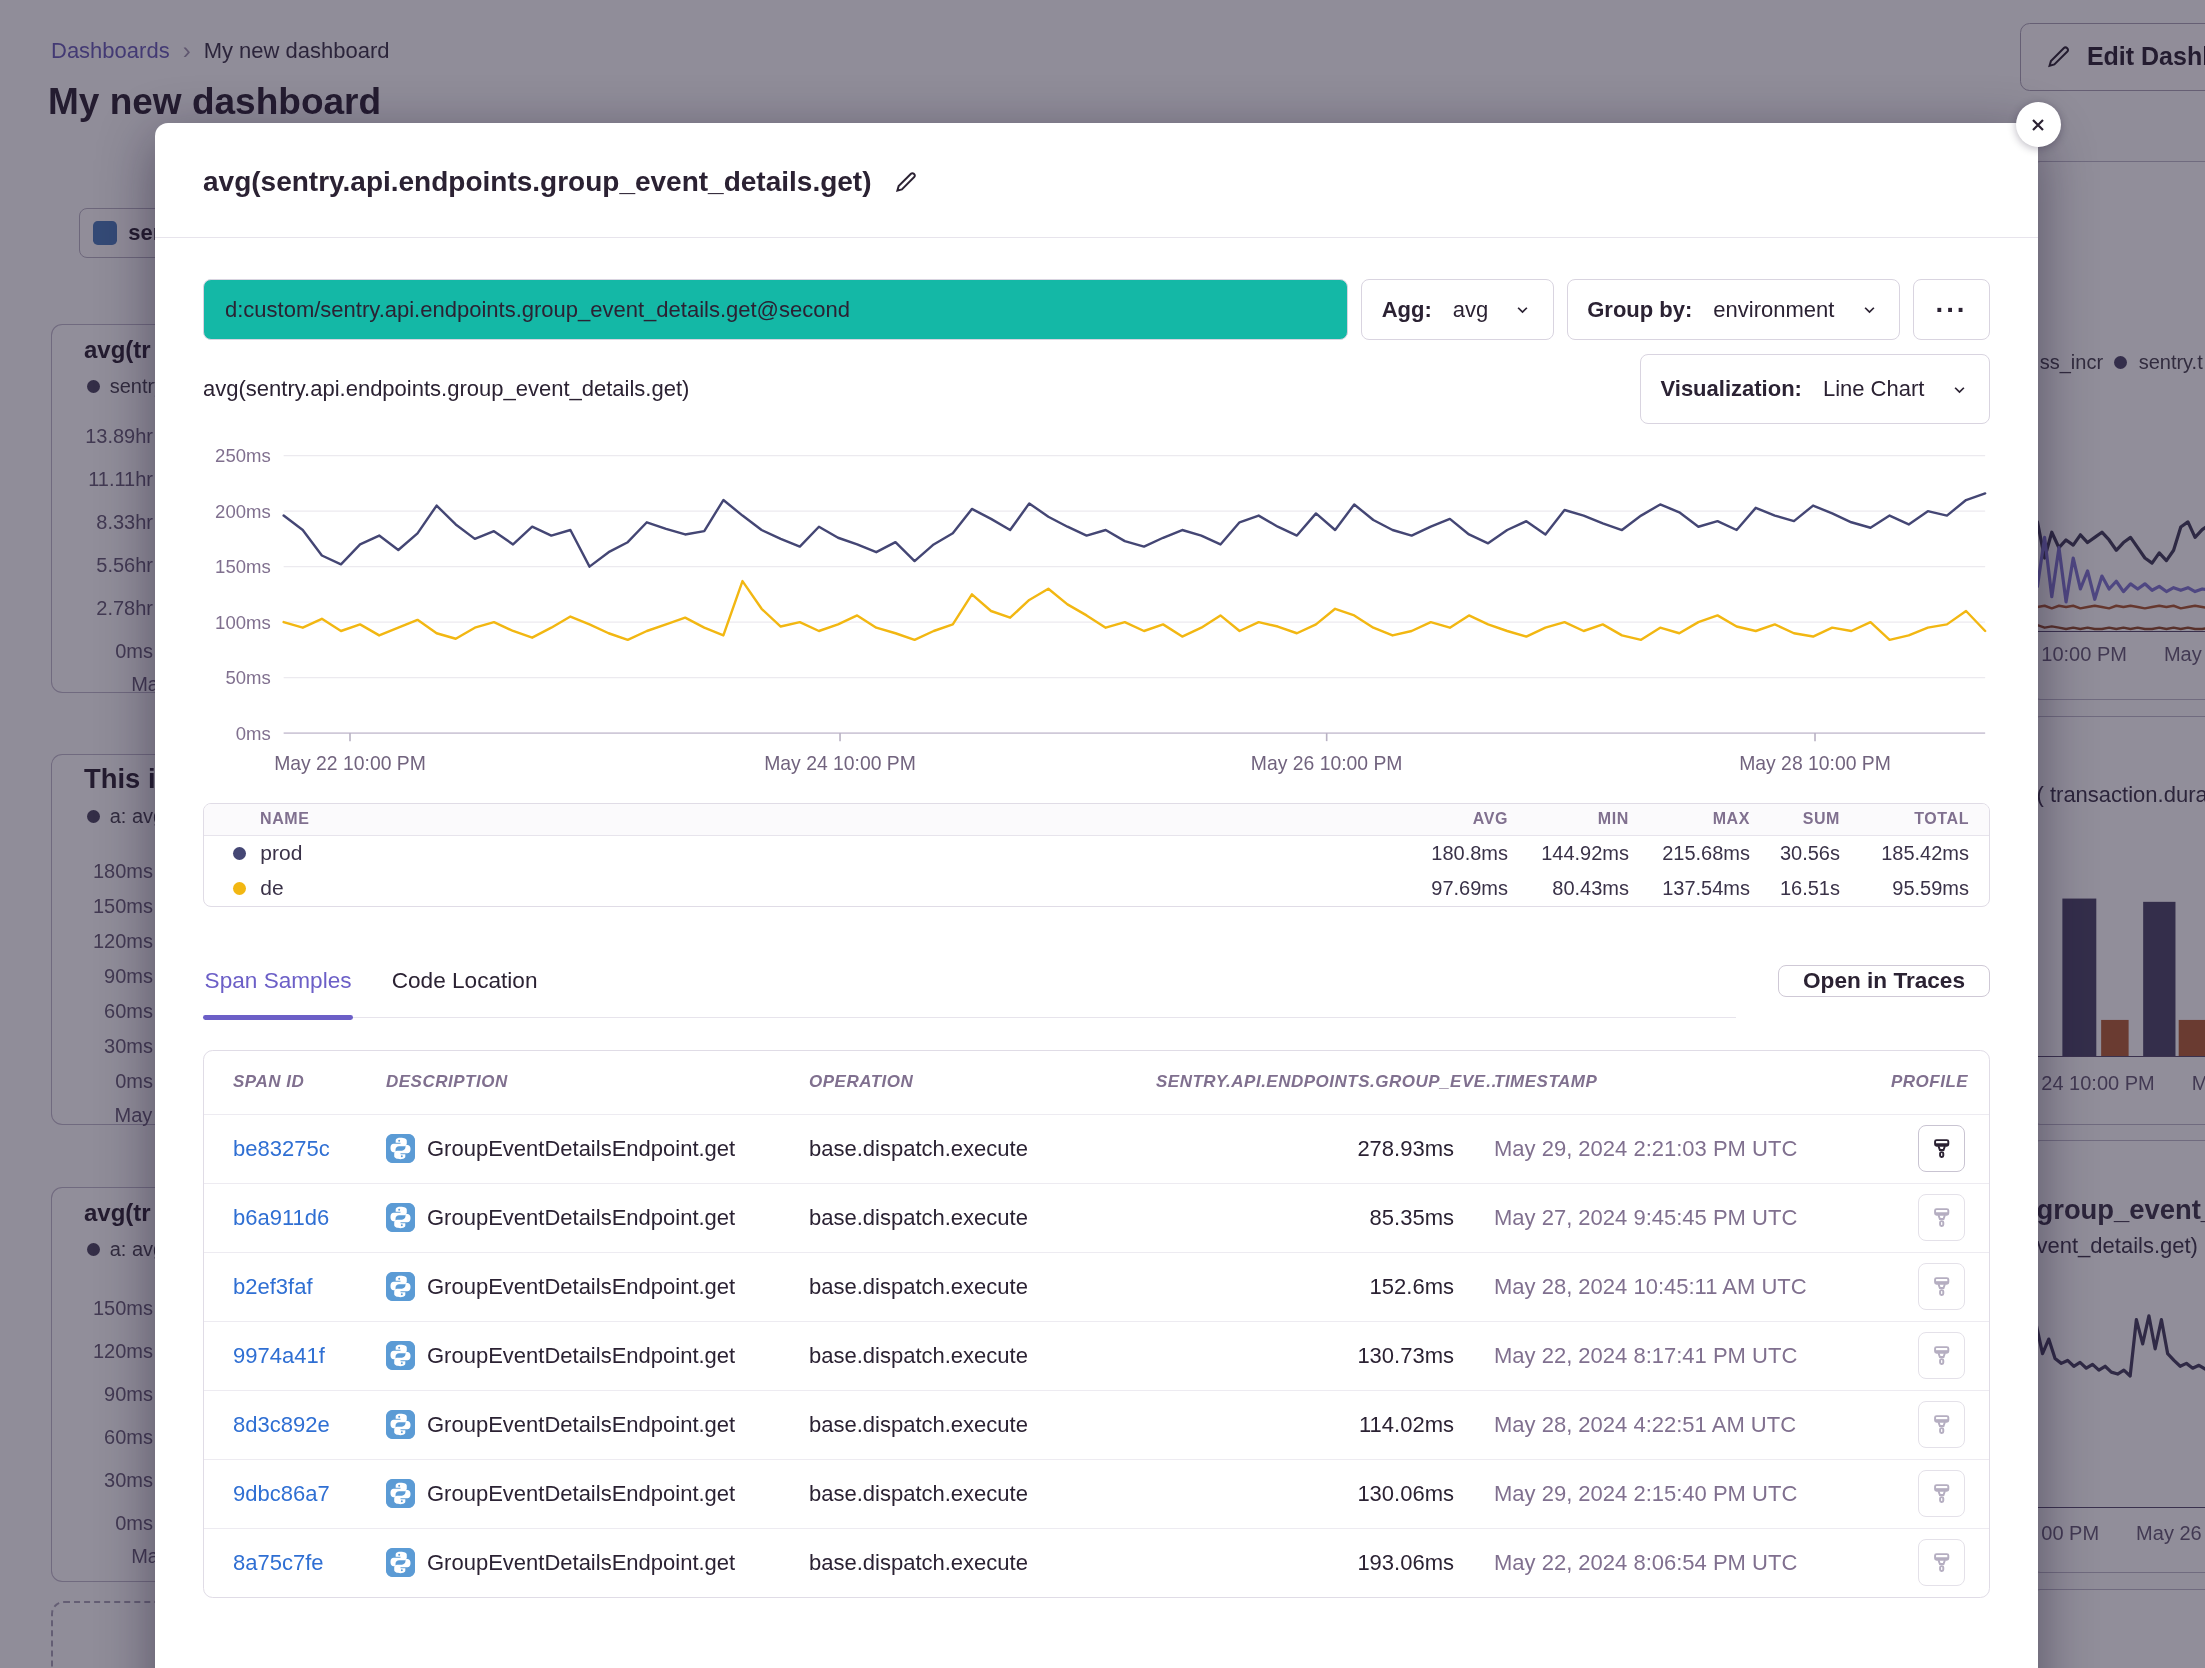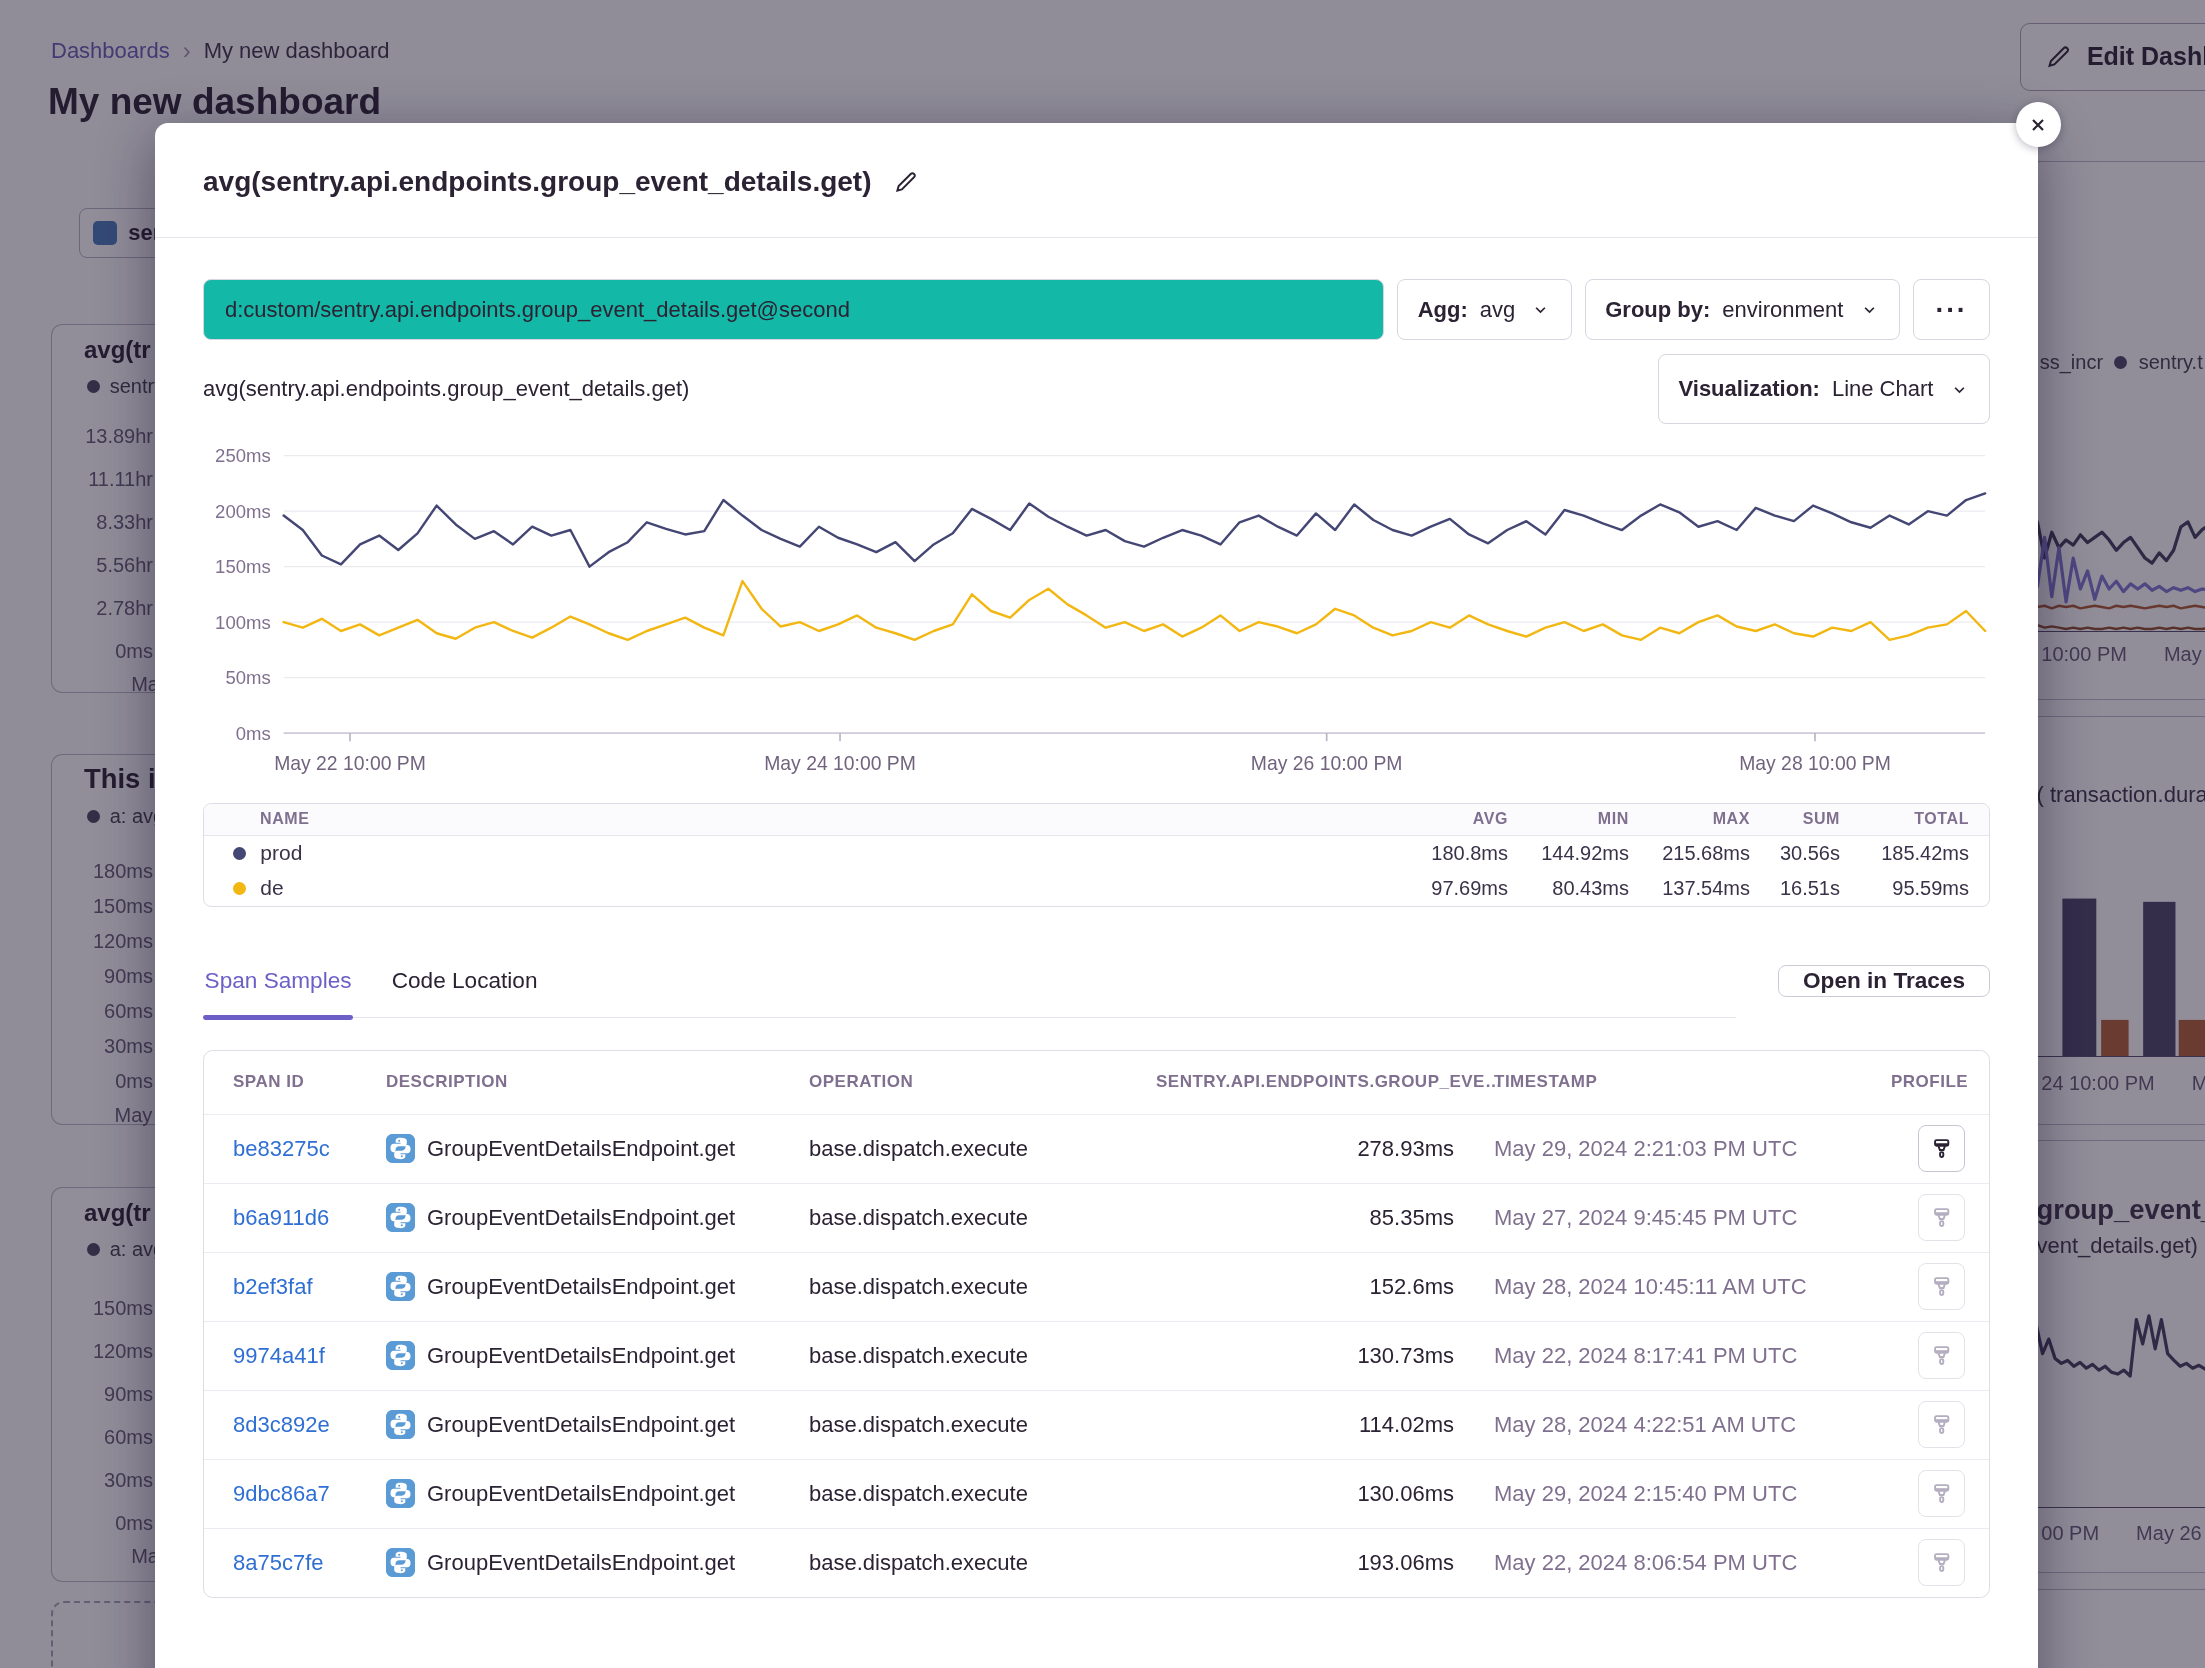--- a/index.html
+++ b/index.html
@@ -48,21 +48,21 @@
     box-shadow:0 1.6px 8px rgba(20,10,40,.3); cursor:pointer; display:flex; align-items:center; justify-content:center; }
   .close-btn svg { width:24px; height:24px; stroke:#2b2233; stroke-width:2.2; fill:none; }
   .mtitle-row { margin-top:40px; display:flex; align-items:center; gap:21px; height:37px; }
   .mtitle-row h2 { font-size:28px; font-weight:bold; color:#2b2233; }
   .mtitle-row svg { width:26px; height:26px; stroke:#2b2233; fill:none; stroke-width:1.8; cursor:pointer; }
   .mdivider { margin:37px -48px 0 -48px; border-top:1.2px solid #e7e4ec; }
 
   .qrow { margin-top:41px; display:flex; gap:13px; height:61px; }
   .metric-input { flex:1; border:1.2px solid #d9d4e0; border-radius:8px; font-size:22px; color:#2b2233; padding:0 21px;
     font-family:"Liberation Sans","DejaVu Sans",sans-serif; background:#14b8a6; }
-  .sel { display:flex; align-items:center; gap:12px; border:1.2px solid #d9d4e0; border-radius:8px; background:#fff;
+  .sel { display:flex; align-items:center; gap:21px; border:1.2px solid #d9d4e0; border-radius:8px; background:#fff;
     font-size:22px; color:#2b2233; padding:0 19.4px; cursor:pointer; white-space:nowrap; }
   .sel b { font-weight:bold; }
   .sel svg { width:21px; height:21px; stroke:#2b2233; stroke-width:2; fill:none; margin-left:3.2px; }
   .filter { display:flex; align-items:center; gap:11.3px; width:380px; border:1.2px solid #d9d4e0; border-radius:8px; padding:0 16px; background:#fff; }
   .filter svg { width:22.6px; height:22.6px; stroke:#71637e; stroke-width:2; fill:none; flex:0 0 auto; }
   .filter input { border:none; outline:none; width:100%; font-size:21px; color:#2b2233; }
   .filter input::placeholder { color:#8d82a0; font-family:"DejaVu Sans Mono","Liberation Mono",monospace; }
   .more-btn { width:77px; border:1.2px solid #d9d4e0; border-radius:8px; background:#fff; font-size:27.4px; font-weight:900; color:#2b2233;
     letter-spacing:1.6px; cursor:pointer; }
 
@@ -88,21 +88,21 @@
   .tabsrow { margin-top:58px; display:flex; align-items:flex-start; gap:42px; }
   .tabs-strip { flex:1; display:flex; gap:37px; border-bottom:1.6px solid #e7e4ec; height:53px; }
   .tab { position:relative; font-size:22.6px; color:#2b2233; cursor:pointer; padding:3.2px 1.6px 0 1.6px; }
   .tab.active { color:#6C5FC7; }
   .tab.active::after { content:''; position:absolute; left:0; right:0; bottom:-3.2px; height:4.8px; border-radius:2.4px; background:#6C5FC7; }
   .traces-btn { height:32px; border:1.2px solid #cfc9d6; border-radius:8px; background:#fff; font-size:22.6px; font-weight:bold;
     color:#2b2233; padding:0 24px; cursor:pointer; white-space:nowrap; }
 
   .spantable { margin-top:32px; border:1.2px solid #e0dce6; border-radius:9.7px; overflow:hidden; }
   .srow { display:grid; grid-template-columns:153px 423px 347px 298px 1fr 74px; align-items:center; height:69px; padding:0 24px 0 29px; border-top:1.2px solid #edebf1; }
-  .srow.head { height:63px; border-top:none; font-size:17px; font-weight:bold; color:#80708f; letter-spacing:0.5px; }
+  .srow.head { height:63px; border-top:none; font-size:17px; font-weight:bold; color:#80708f; letter-spacing:0.5px;font-style:italic; }
   .srow .right { text-align:right; }
   .span-link { color:#2f6fd3; font-size:22px; text-decoration:none; cursor:pointer; }
   .desc { display:flex; align-items:center; gap:12px; font-size:22px; color:#2b2233; }
   .pyicon { width:29px; height:29px; border-radius:6.5px; background:#5b9bd5; flex:0 0 auto; }
   .op { font-size:22px; color:#2b2233; }
   .val { font-size:22px; color:#2b2233; text-align:right; }
   .ts { font-size:22px; color:#80708f; padding-left:40px; white-space:nowrap; }
   .pcell { display:flex; justify-content:flex-end; }
   .profile-btn { width:47px; height:47px; border-radius:8px; border:1.2px solid #e4e1e9; background:#fff; cursor:pointer;
     display:flex; align-items:center; justify-content:center; color:#b5aec1; }

